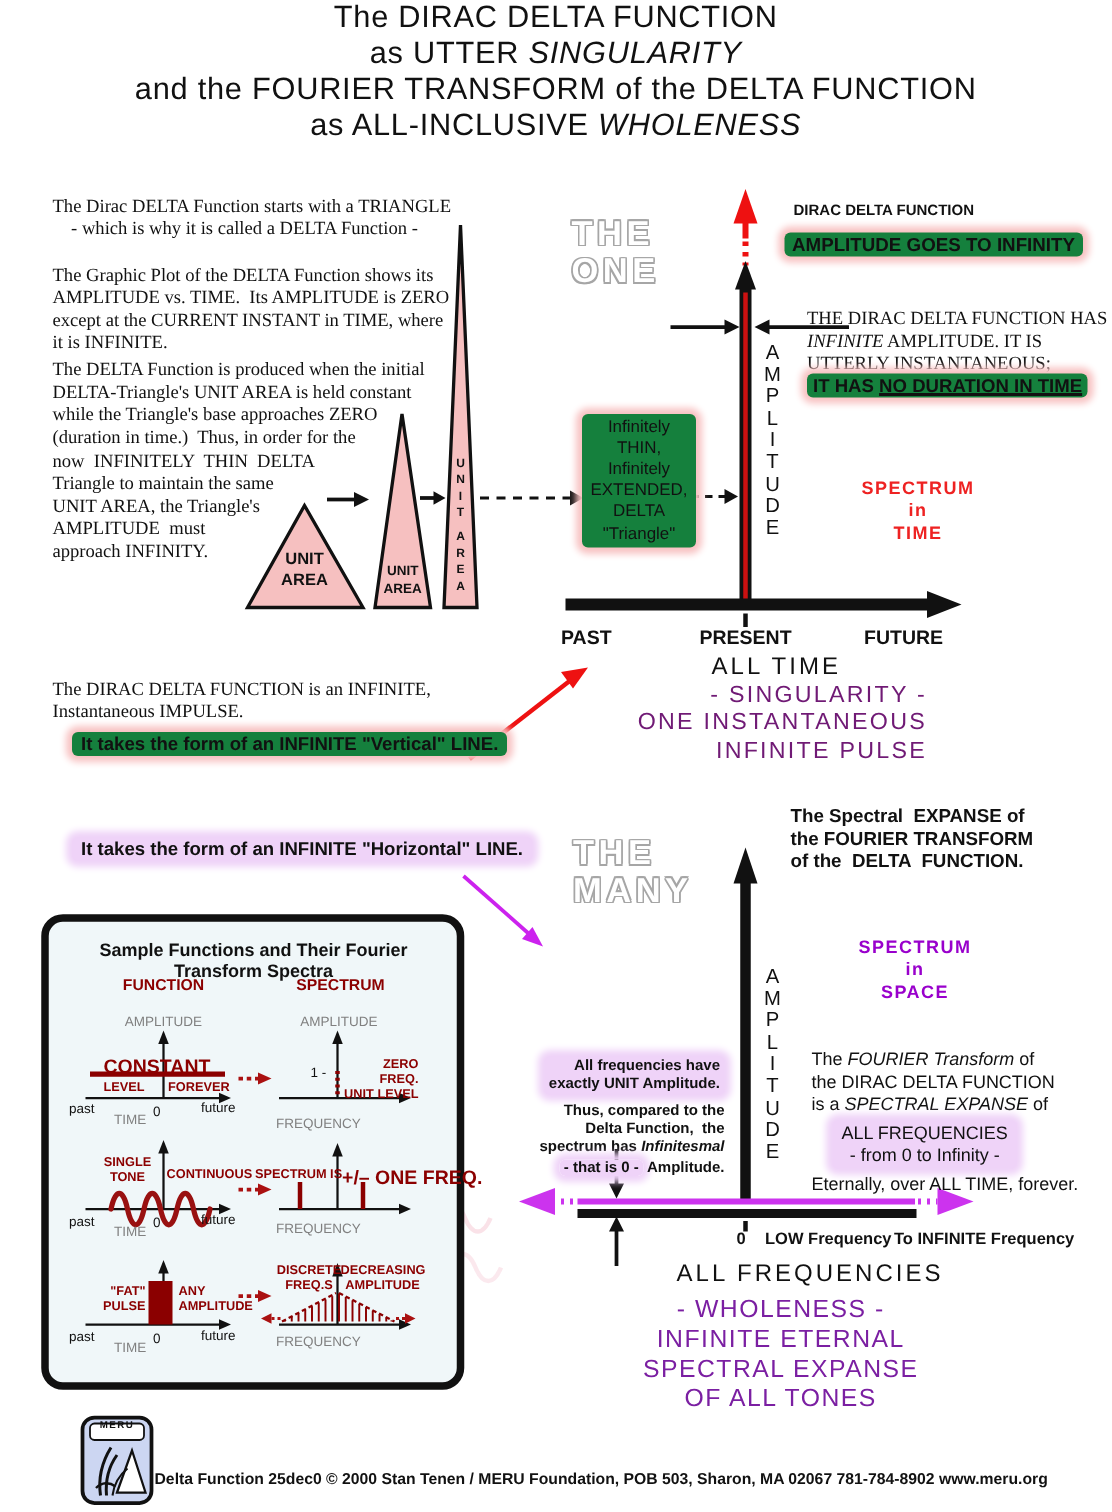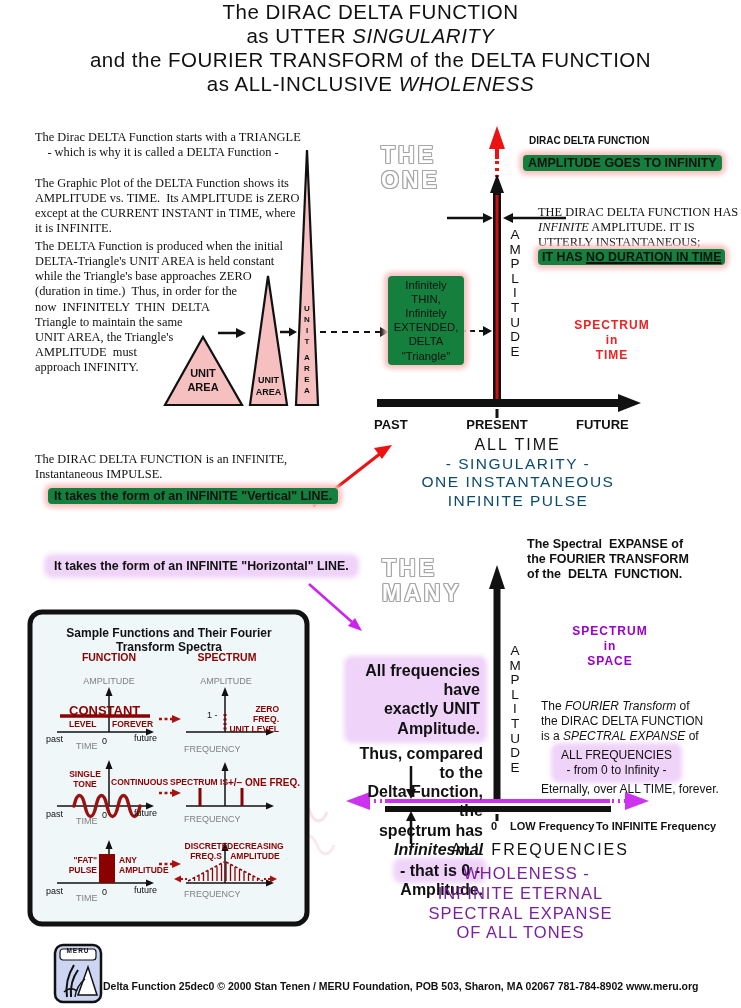--- a/index.html
+++ b/index.html
@@ -10,21 +10,21 @@
   .ctr{text-align:center;}
   .rt{text-align:right;}
   .b{font-weight:bold;}
   .body-t{font-size:12.4px;line-height:1.22;font-family:Liberation Serif, serif;}
   .hl-pink{background:#15803d;box-shadow:0 0 5px 4px #f8c2c2;border-radius:4px;}
   .hl-lav{background:#efd3f8;box-shadow:0 0 5px 4px #efd3f8;border-radius:4px;}
   .outline{color:#fff;font-weight:bold;letter-spacing:3px;font-size:23px;line-height:1.1;
            text-shadow:-1px -1px 0 #a6a6a6,1px -1px 0 #a6a6a6,-1px 1px 0 #a6a6a6,1px 1px 0 #a6a6a6,
                        0 -1px 0 #a6a6a6,0 1px 0 #a6a6a6,-1px 0 0 #a6a6a6,1px 0 0 #a6a6a6;}
   .vert{font-size:13.5px;line-height:14.6px;text-align:center;}
-  .darkred{color:#0c4a6e;}
+  .darkred{color:#701a75;text-align:right;}
   .insred{color:#8b0000;}
   .gray{color:#808080;}
   .title-line{font-size:20.5px;letter-spacing:0.5px;line-height:1.17;}
 </style>
 </head>
 <body>
 
 <div id="page">
 
   <svg class="abs" style="left:0;top:0" width="741" height="1008" viewBox="0 0 741 1008">
@@ -262,21 +262,21 @@
   <div class="abs vert pre" style="left:507px;top:644px;width:16px">A
 M
 P
 L
 I
 T
 U
 D
 E</div>
 
-  <div class="abs b rt" style="left:348px;top:660px;width:135px;font-size:16px;line-height:1.2">
+  <div class="abs b rt" style="left:348px;top:704px;width:135px;font-size:10px;line-height:1.2">
     <span class="hl-lav pre" style="display:inline-block;padding:1px 3px">All frequencies have
 exactly UNIT Amplitude.</span>
     <div class="pre" style="margin-top:5px"><span>Thus, compared to the
 Delta Function,  the
 spectrum has </span><i>Infinitesmal</i></div>
     <div style="margin-top:2px"><span class="hl-lav" style="padding:0 3px">- that is 0 -</span><span>  Amplitude.</span></div>
   </div>
 
   <div class="abs" style="left:541px;top:699px;width:195px;font-size:12px;line-height:1.25">
     <div><span>The </span><i>FOURIER Transform</i><span>  of</span></div>
@@ -311,21 +311,21 @@
   <div class="abs" style="left:46px;top:734px;font-size:9px">past</div>
   <div class="abs" style="left:102px;top:736px;font-size:9px">0</div>
   <div class="abs" style="left:134px;top:733px;font-size:9px">future</div>
   <div class="abs gray" style="left:76px;top:741px;font-size:9px">TIME</div>
   <div class="abs gray" style="left:184px;top:744px;font-size:9px">FREQUENCY</div>
 
   <div class="abs b insred pre ctr" style="left:68px;top:769px;width:34px;font-size:8.5px;line-height:1.2">SINGLE
 TONE</div>
   <div class="abs b insred" style="left:111px;top:777px;font-size:8.5px">CONTINUOUS</div>
   <div class="abs b insred" style="left:170px;top:777px;font-size:8.5px">SPECTRUM IS</div>
-  <div class="abs b insred" style="left:228px;top:777px;font-size:10px">+/– ONE FREQ.</div>
+  <div class="abs b insred" style="left:228px;top:777px;font-size:13px">+/– ONE FREQ.</div>
   <div class="abs" style="left:46px;top:809px;font-size:9px">past</div>
   <div class="abs" style="left:102px;top:810px;font-size:9px">0</div>
   <div class="abs" style="left:134px;top:808px;font-size:9px">future</div>
   <div class="abs gray" style="left:76px;top:816px;font-size:9px">TIME</div>
   <div class="abs gray" style="left:184px;top:814px;font-size:9px">FREQUENCY</div>
 
   <div class="abs b insred pre rt" style="left:64px;top:855px;width:33px;font-size:8.5px;line-height:1.2">"FAT"
 PULSE</div>
   <div class="abs b insred pre" style="left:119px;top:855px;width:50px;font-size:8.5px;line-height:1.2">ANY
 AMPLITUDE</div>

